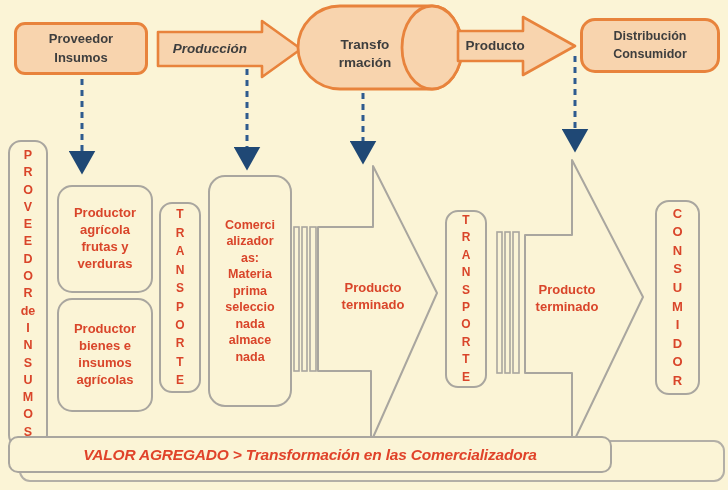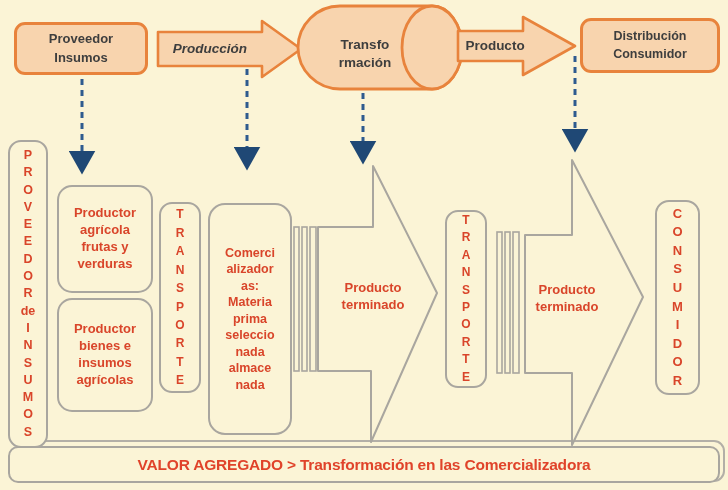--- a/index.html
+++ b/index.html
@@ -77,21 +77,21 @@
   <div class="node orange-box" style="left:14px;top:22px;width:134px;height:53px;">Proveedor
 Insumos</div>
 
   <div class="node shape-label" style="left:160px;top:36px;width:100px;height:26px;font-style:italic;">Producción</div>
 
   <div class="node shape-label" style="left:305px;top:31px;width:120px;height:46px;">Transfo
 rmación</div>
 
   <div class="node shape-label" style="left:450px;top:34px;width:90px;height:24px;">Producto</div>
 
-  <div class="node orange-box" style="left:580px;top:18px;width:140px;height:55px;font-size:12.5px;">Distribución
+  <div class="node orange-box" style="left:580px;top:18px;width:140px;height:55px;font-size:12.5px;border-radius:15px;">Distribución
 Consumidor</div>
 
   <div class="node gray-box vert" style="left:8px;top:140px;width:40px;height:308px;border-radius:13px;font-size:12.5px;line-height:17.3px;">P
 R
 O
 V
 E
 E
 D
 O
@@ -119,21 +119,21 @@
 R
 A
 N
 S
 P
 O
 R
 T
 E</div>
 
-  <div class="node gray-box" style="left:208px;top:175px;width:84px;height:232px;border-radius:17px;font-size:12.5px;line-height:16.5px;margin-top:28px;">Comerci
+  <div class="node gray-box" style="left:208px;top:175px;width:84px;height:232px;border-radius:17px;font-size:12.5px;line-height:16.5px;">Comerci
 alizador
 as:
 Materia
 prima
 seleccio
 nada
 almace
 nada</div>
 
   <div class="node red-label" style="left:323px;top:278px;width:100px;height:38px;font-size:13px;line-height:1.3;">Producto
@@ -157,15 +157,15 @@
 O
 N
 S
 U
 M
 I
 D
 O
 R</div>
 
-  <div class="node banner" style="left:8px;top:446px;width:712px;height:37px;">VALOR AGREGADO &gt; Transformación en las Comercializadora</div>
+  <div class="node banner" style="left:8px;top:436px;width:604px;height:37px;font-style:italic;">VALOR AGREGADO &gt; Transformación en las Comercializadora</div>
 
 </div>
 
 </body></html>

